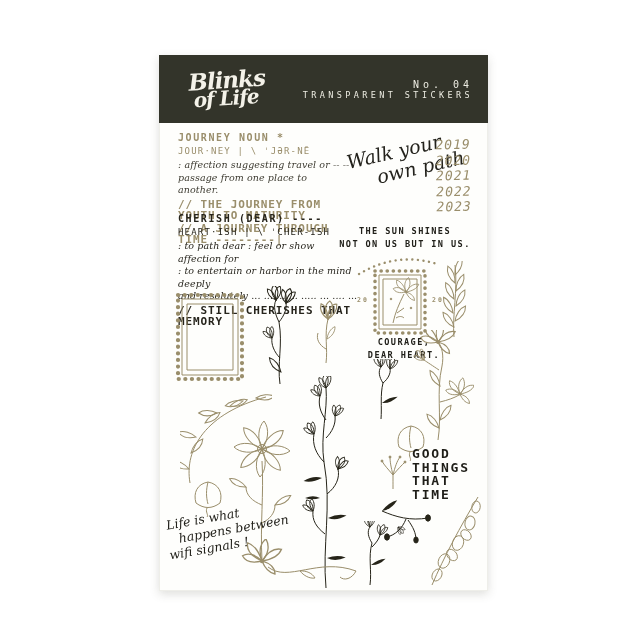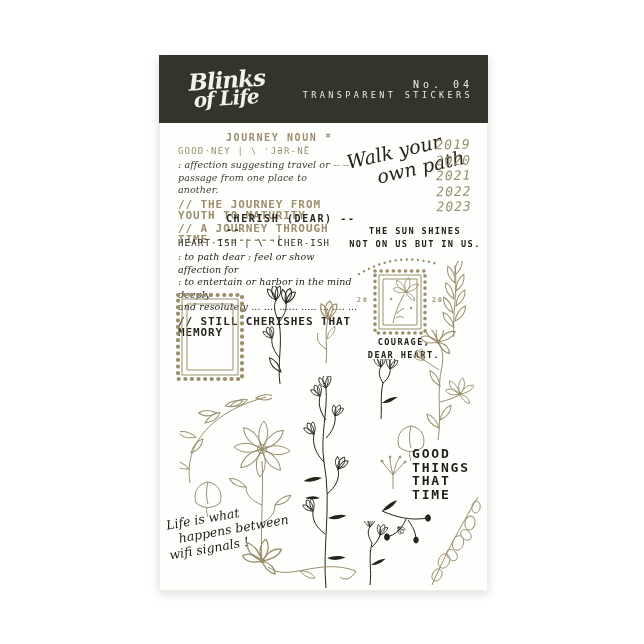--- a/index.html
+++ b/index.html
@@ -9,21 +9,21 @@
   .sheet-header{height:68px;background:#33342a;display:flex;justify-content:space-between;align-items:center;padding:0 15px 0 30px;}
   .logo{color:#f4f2e9;font-family:"DejaVu Serif",serif;font-style:italic;font-weight:bold;line-height:.88;transform:rotate(-4deg);}
   .logo .l1{font-size:23px;letter-spacing:-1px;}
   .logo .l2{font-size:20px;margin-left:4px;letter-spacing:-1px;}
   .header-right{text-align:right;color:#edece2;}
   .issue{font-size:10px;letter-spacing:4px;margin-bottom:0;}
   .ptype{font-size:8.5px;letter-spacing:3.4px;}
   .sheet-body{position:relative;height:468px;background:#fefefc;overflow:hidden;border:1px solid #eeeee9;border-top:none;}
   .abs{position:absolute;}
   
-  .def-term{font-size:10px;font-weight:bold;letter-spacing:1.6px;margin-bottom:3px;margin-left:48px;}
+  .def-term{font-size:10px;font-weight:bold;letter-spacing:1.6px;margin-bottom:3px;}
   .def-phon{font-size:9px;letter-spacing:1.2px;margin-bottom:3px;}
   .def-it{font-family:"DejaVu Serif",serif;font-style:italic;font-size:9.5px;line-height:12.5px;letter-spacing:.1px;}
   .def-ex{font-size:11px;font-weight:bold;letter-spacing:.9px;line-height:11px;margin-top:2px;}
   .tan{color:#9a8e6b;}
   .ink{color:#26241c;}
   .ink-soft{color:#3c3a30;}
   
   .q-mono{font-size:8.6px;font-weight:bold;letter-spacing:1.4px;line-height:13px;color:#21201a;text-align:center;}
   .script{font-family:"DejaVu Serif",serif;font-style:italic;color:#23221c;}
   .walk{transform:rotate(-13deg);font-size:19px;line-height:21px;}
@@ -74,21 +74,21 @@
       <div class="header-right">
         <div class="issue">No. 04</div>
         <div class="ptype">TRANSPARENT STICKERS</div>
       </div>
     </div>
 
     <div class="sheet-body">
 
       <div class="abs" style="left:18px;top:9px;width:172px;">
         <div class="def-term tan">JOURNEY NOUN *</div>
-        <div class="def-phon tan">GOOD·NEY  |  \ ˈJƏR-NĒ</div>
+        <div class="def-phon tan">JOUR·NEY  |  \ ˈJƏR-NĒ</div>
         <div class="def-it ink-soft">: affection suggesting travel or -- --</div>
         <div class="def-it ink-soft">passage from one place to another.</div>
         <div class="def-ex tan">// THE JOURNEY FROM YOUTH TO MATURITY</div>
         <div class="def-ex tan">// A JOURNEY THROUGH TIME --------|</div>
       </div>
 
       <div class="abs" style="left:18px;top:90px;width:180px;">
         <div class="def-term ink">CHERISH (DEAR) ----</div>
         <div class="def-phon ink">HEART·ISH  |  \ ˈCHER-ISH</div>
         <div class="def-it ink">: to path dear : feel or show affection for</div>
@@ -103,21 +103,21 @@
       </div>
 
       <div class="abs years" style="left:276px;top:14px;">
         <div>2019</div>
         <div>2020</div>
         <div>2021</div>
         <div>2022</div>
         <div>2023</div>
       </div>
 
-      <div class="abs q-mono" style="left:188px;top:102px;width:134px;">
+      <div class="abs q-mono" style="left:178px;top:102px;width:134px;">
         <div>THE SUN SHINES</div>
         <div>NOT ON US BUT IN US.</div>
       </div>
 
       <svg class="art art-tan" style="left:196px;top:129px;width:84px;height:26px" viewBox="0 0 84 26" stroke="currentColor" fill="none">
         <path d="M3 22 C30 6 56 4 81 12" stroke-width="2.4" stroke-dasharray="0.1 5.5" stroke-linecap="round"></path>
       </svg>
       <svg class="art art-tan" style="left:212px;top:145px;width:56px;height:68px" viewBox="0 0 56 68" stroke="currentColor" fill="none" stroke-width="1">
         <rect x="3" y="3" width="50" height="62" stroke-width="3.6" stroke-dasharray="0.1 6" stroke-linecap="round"></rect>
         <rect x="7" y="7" width="42" height="54"></rect>

